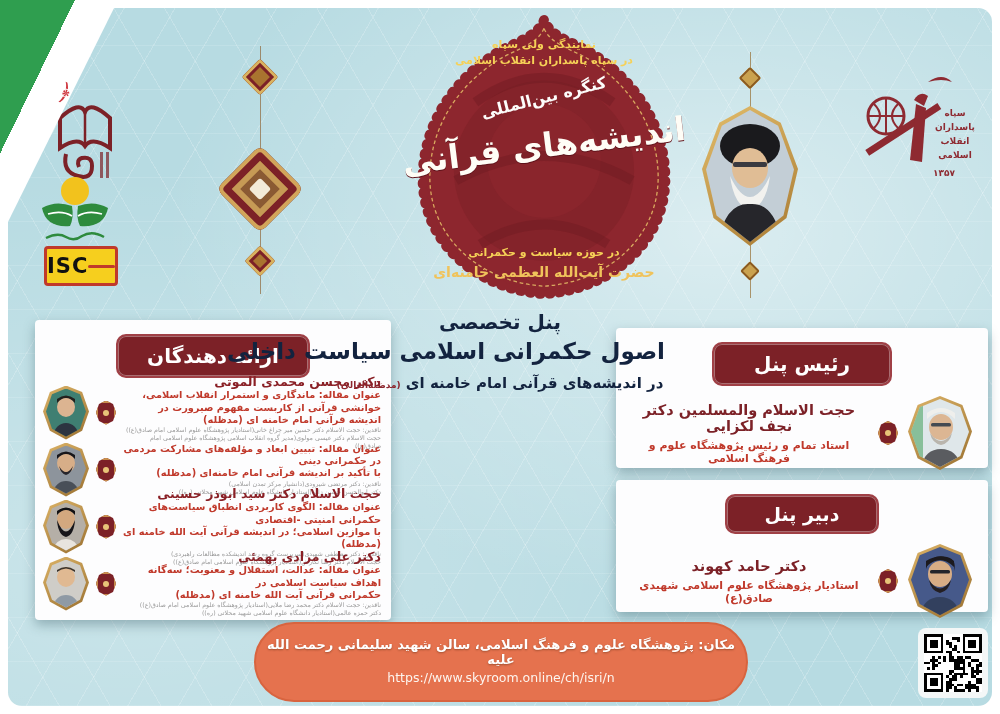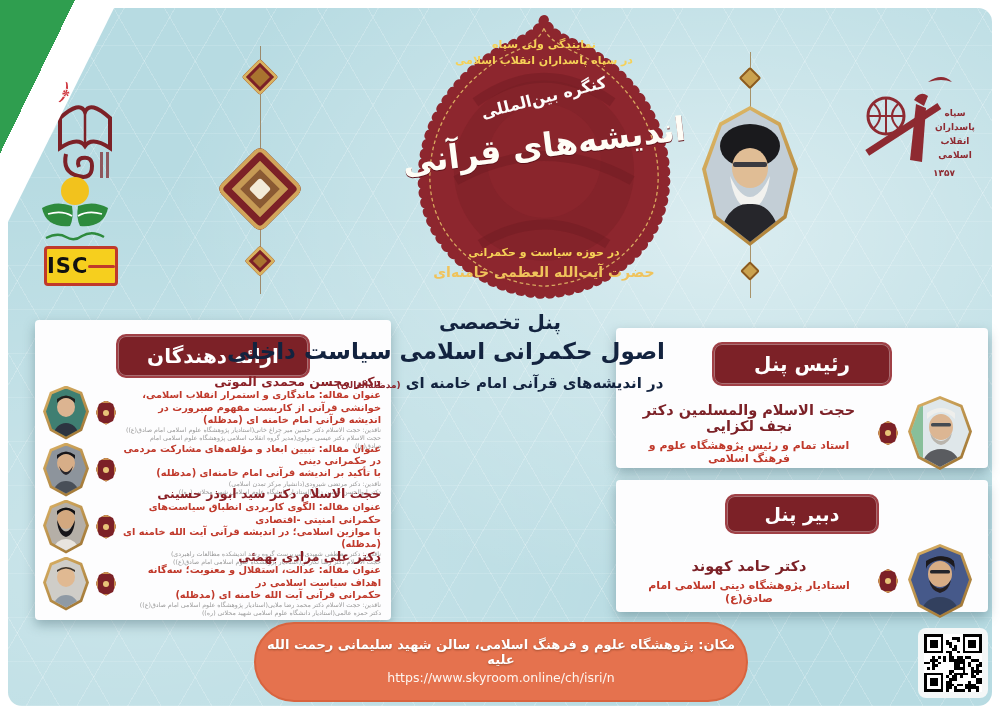--- a/index.html
+++ b/index.html
@@ -333,21 +333,21 @@
               <path d="M15,20 Q29,6 43,20 L43,14 Q29,5 15,14 Z" fill="#1c1a1e"></path>
               <rect x="19" y="23" width="20" height="3.5" rx="1.6" fill="#23252b"></rect>
               <path d="M18,33 Q29,50 40,33 Q38,44 29,46 Q20,44 18,33 Z" fill="#241f22"></path>
               <path d="M9,68 Q13,50 29,50 Q45,50 49,68 Z" fill="#32405e"></path>
             </svg>
       </div>
         </div>
       <div class="rosette"></div>
       <div class="who-text">
         <div class="who-name">دکتر حامد کهوند</div>
-        <div class="who-role">استادیار پژوهشگاه دینی اسلامی امام صادق(ع)</div>
+        <div class="who-role">استادیار پژوهشگاه علوم اسلامی شهیدی صادق(ع)</div>
       </div>
     </div>
   </div>
 
   <div class="footer-bar">
     <div class="f-line2">مکان: پژوهشگاه علوم و فرهنگ اسلامی، سالن شهید سلیمانی رحمت الله علیه</div>
     <div class="f-line3">https://www.skyroom.online/ch/isri/n</div>
   </div>
 
   <div class="qr-pad">

